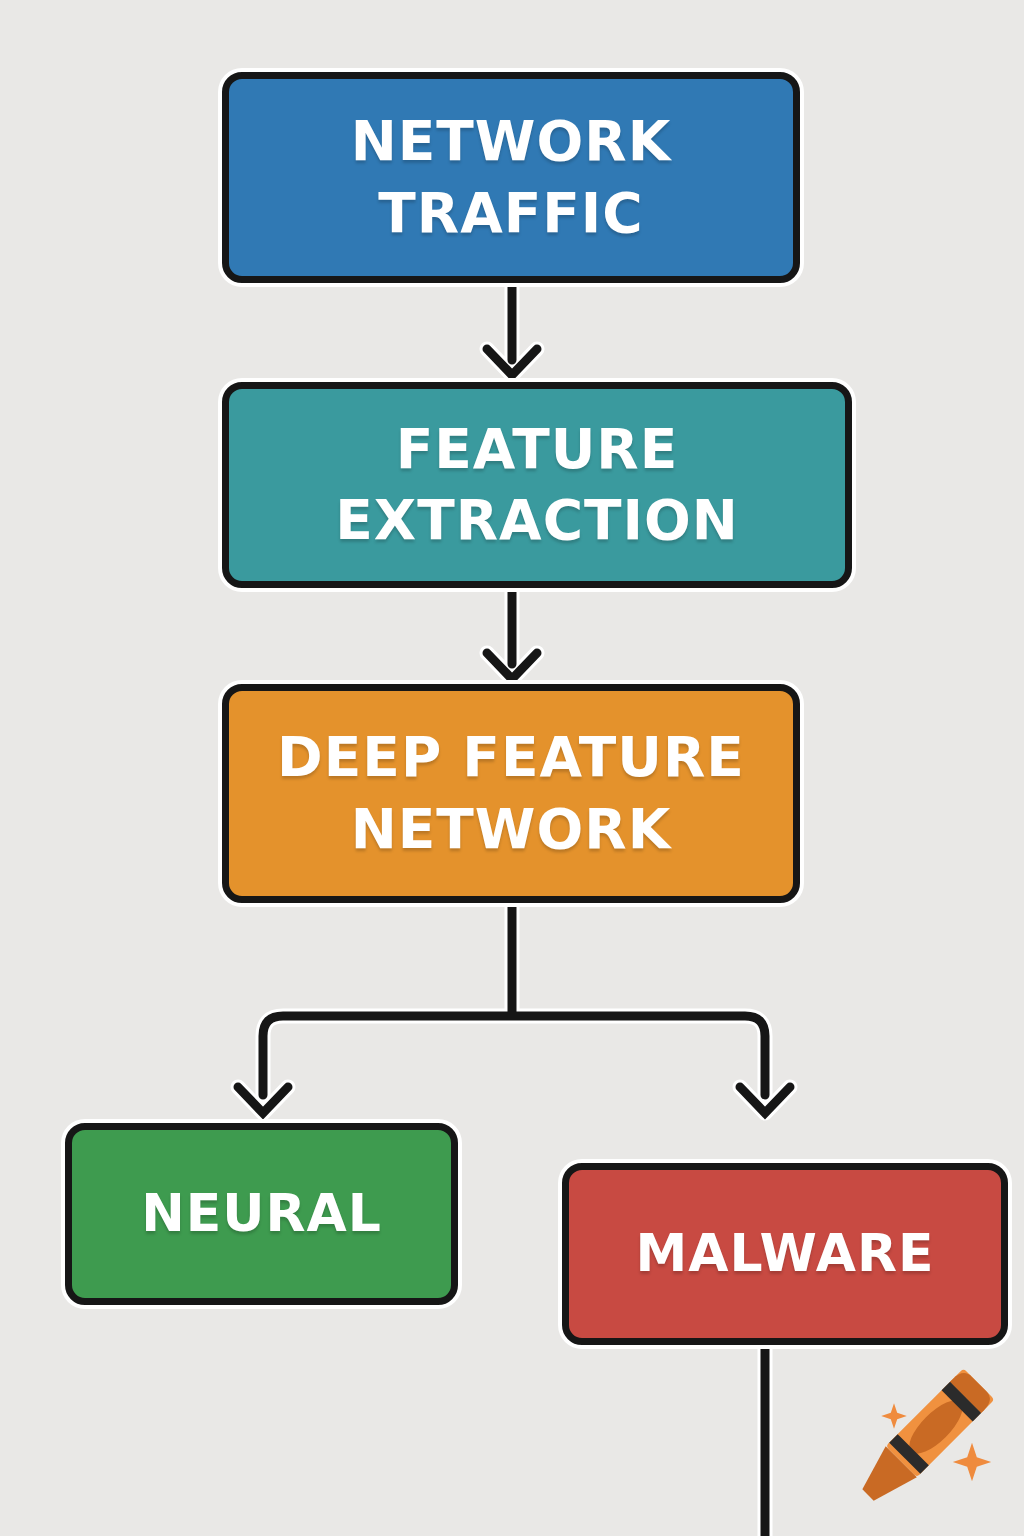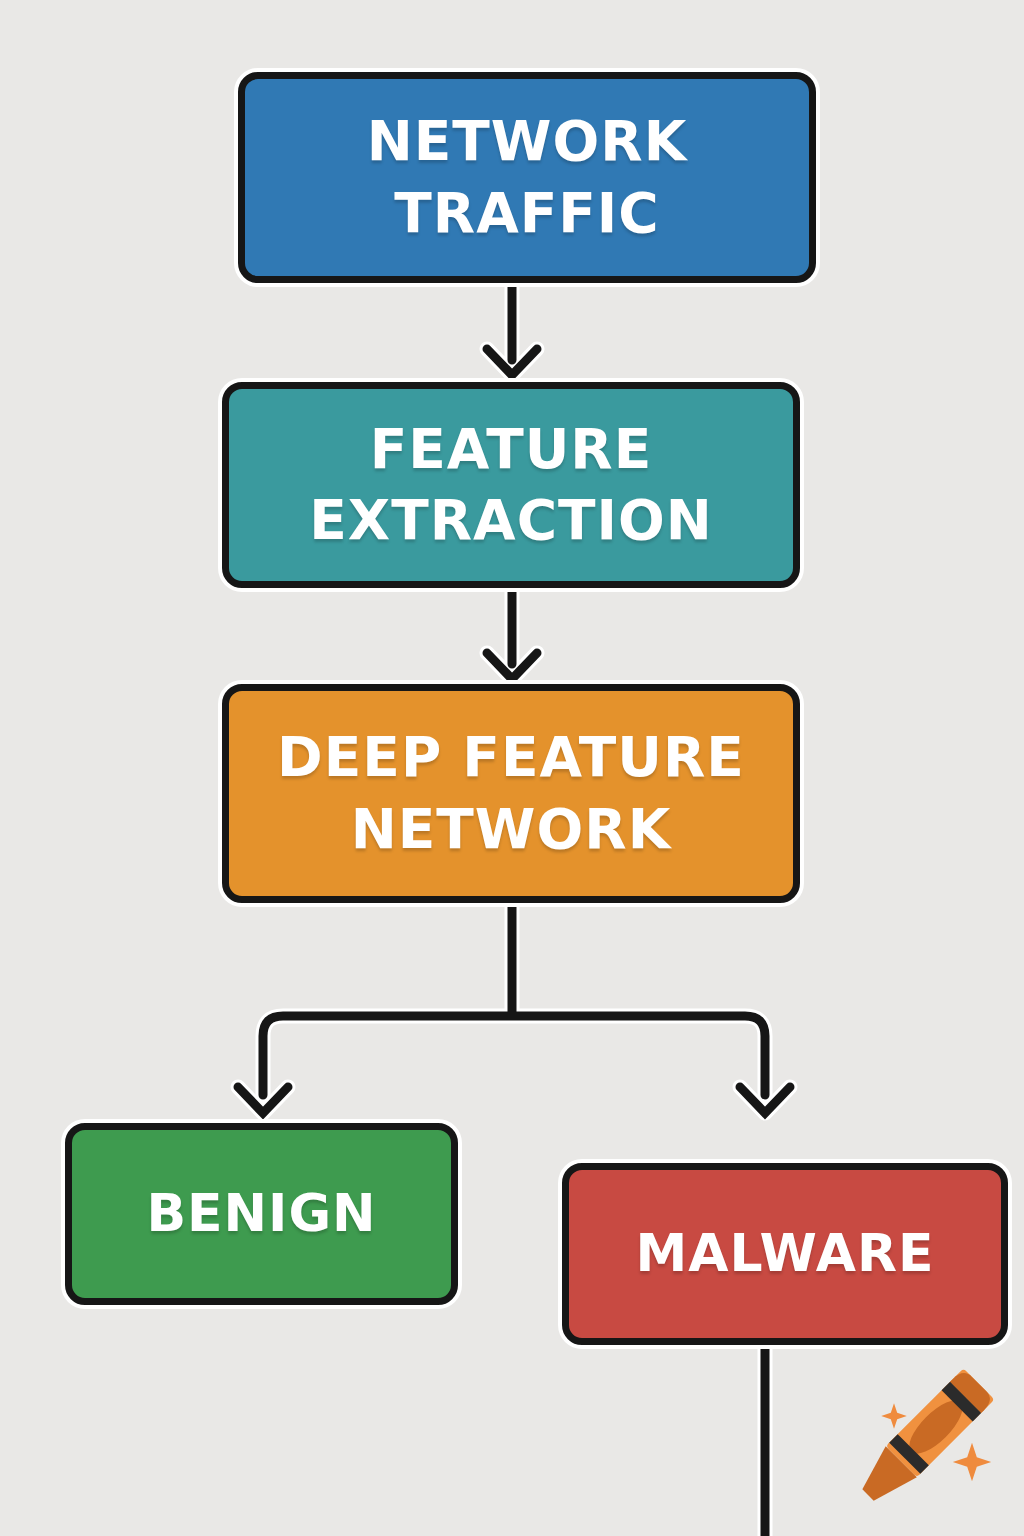--- a/index.html
+++ b/index.html
@@ -73,34 +73,34 @@
 
     <g fill="none" stroke-width="9" stroke-linecap="round" stroke-linejoin="miter" stroke="#161616">
       <path d="M512 286 V360 M487 349 L512 375 L537 349"></path>
       <path d="M512 591 V664 M487 653 L512 679 L537 653"></path>
       <path d="M512 906 V1016 M263 1095 V1036 Q263 1016 283 1016 H745 Q765 1016 765 1036 V1095"></path>
       <path d="M238 1087 L263 1113 L288 1087 M740 1087 L765 1113 L790 1087"></path>
       <path d="M765 1303 V1545"></path>
     </g>
   </svg>
 
-  <div class="node" style="left: 222px; top: 72px; width: 578px; height: 211px; background-color: rgb(48, 121, 180); margin-left: 16px;">
+  <div class="node" style="left: 222px; top: 72px; width: 578px; height: 211px; background-color: rgb(48, 121, 180);">
     <span class="node-label">NETWORK TRAFFIC</span>
   </div>
 
-  <div class="node" style="left: 222px; top: 382px; width: 578px; height: 206px; background-color: rgb(58, 154, 158);">
+  <div class="node" style="left: 222px; top: 382px; width: 630px; height: 206px; background-color: rgb(58, 154, 158);">
     <span class="node-label">FEATURE EXTRACTION</span>
   </div>
 
   <div class="node" style="left: 222px; top: 684px; width: 578px; height: 219px; background-color: rgb(228, 146, 44);">
     <span class="node-label">DEEP FEATURE NETWORK</span>
   </div>
 
   <div class="node" style="left: 65px; top: 1123px; width: 393px; height: 182px; background-color: rgb(62, 155, 79);">
-    <span class="node-label small">BENIGN</span>
+    <span class="node-label small">NEURAL</span>
   </div>
 
   <div class="node" style="left: 562px; top: 1163px; width: 446px; height: 182px; background-color: rgb(200, 74, 66);">
     <span class="node-label small">MALWARE</span>
   </div>
 
   <svg id="watermark" width="190" height="180" viewBox="0 0 190 180">
 
     <g transform="translate(64,66) scale(0.8)">
       <path d="M0,-16 L4,-4 L16,0 L4,4 L0,16 L-4,4 L-16,0 L-4,-4 Z" fill="#ef8b3e"></path>

